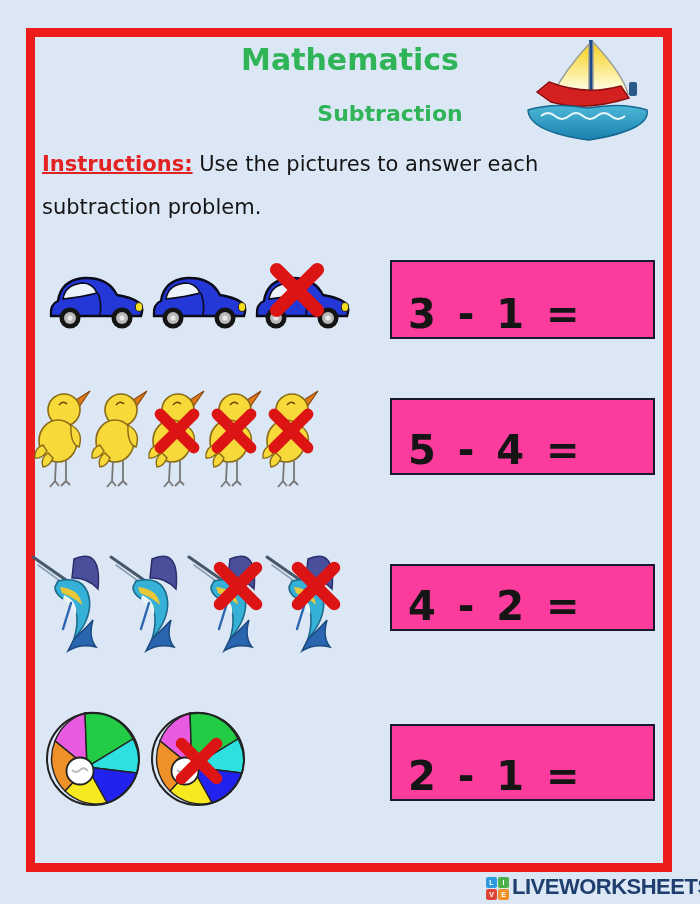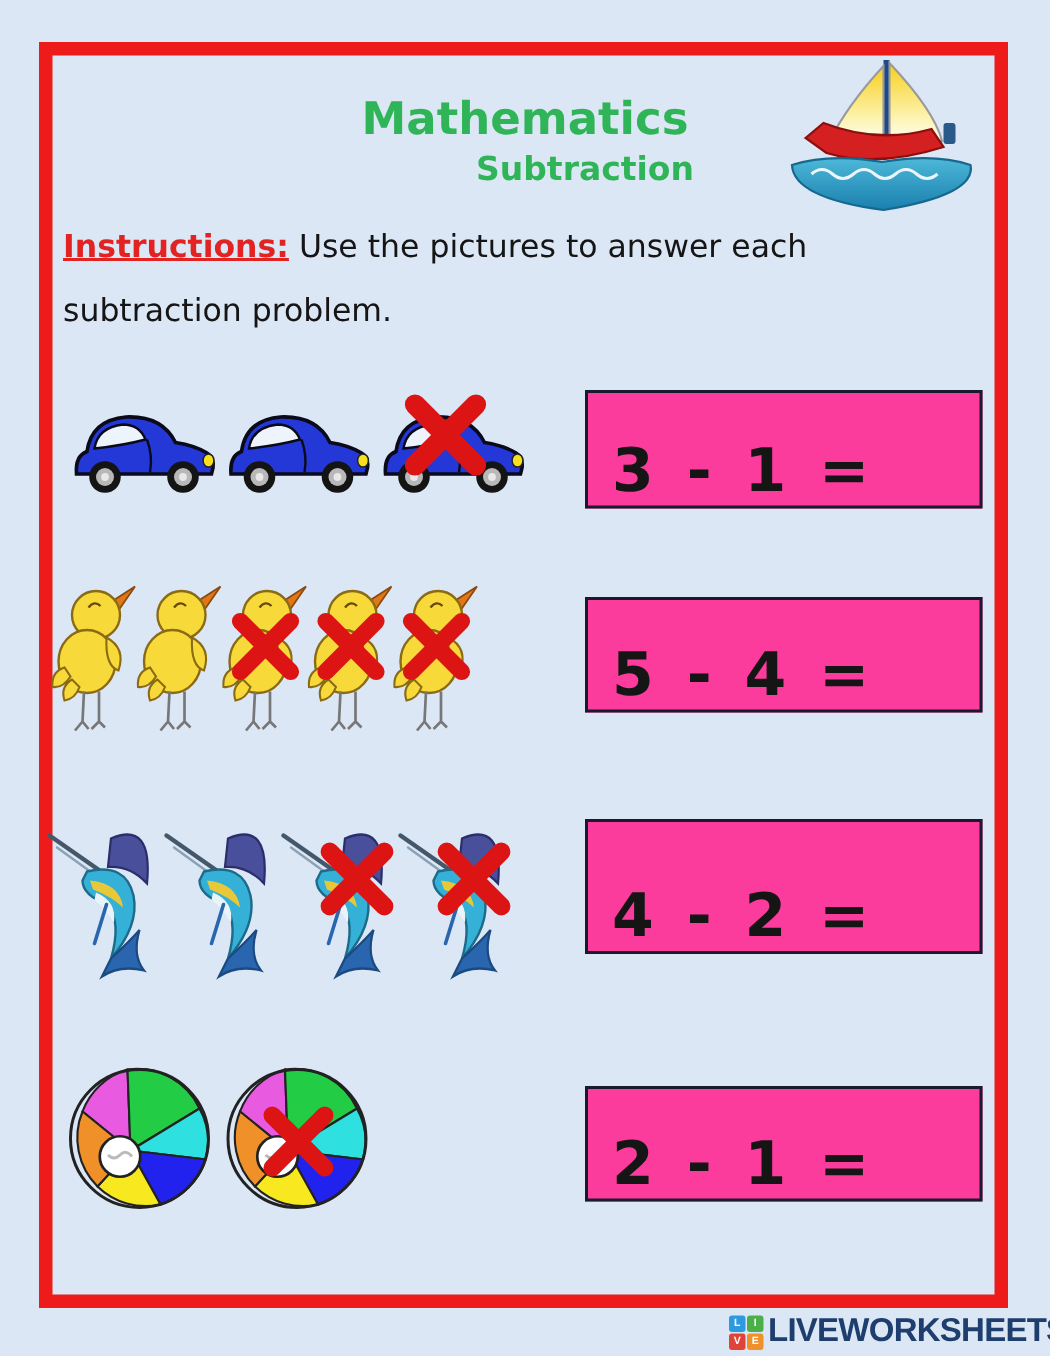--- a/index.html
+++ b/index.html
@@ -11,21 +11,21 @@
     overflow:hidden;
   }
   .frame{
     position:absolute;left:26px;top:28px;
     width:646px;height:844px;
     border:9px solid #ee1b1b;
     box-sizing:border-box;
   }
   .title{
     position:absolute;left:0;top:42px;width:700px;
-    text-align:center;font-size:30px;font-weight:bold;color:#2fb457;margin-top:20px;
+    text-align:center;font-size:30px;font-weight:bold;color:#2fb457;
   }
   .subtitle{
     position:absolute;left:0;top:101px;width:700px;
     text-align:center;font-size:22px;font-weight:bold;color:#2fb457;padding-left:40px;
   }
   .sailboat{position:absolute;left:523px;top:34px;}
   .instructions{
     position:absolute;left:42px;top:143px;width:566px;
     font-size:21px;color:#151515;line-height:2.05;
   }
@@ -212,21 +212,21 @@
     </svg>
   <svg class="icon" style="left:264px;top:543px" width="92" height="112">
       <use href="#sym-marlin"></use>
     </svg>
   <svg class="icon" style="left:212px;top:560px" width="52" height="52">
       <use href="#sym-cross"></use>
     </svg>
   <svg class="icon" style="left:290px;top:560px" width="52" height="52">
       <use href="#sym-cross"></use>
     </svg>
-  <div class="eq-box" style="top:546px;height:90px">
+  <div class="eq-box" style="top:564px;height:67px">
     <span class="eq">4 - 2 =</span>
     <span class="blank"></span>
   </div>
 
   <svg class="icon" style="left:45px;top:711px" width="96" height="96">
       <use href="#sym-ball"></use>
     </svg>
   <svg class="icon" style="left:150px;top:711px" width="96" height="96">
       <use href="#sym-ball"></use>
     </svg>

